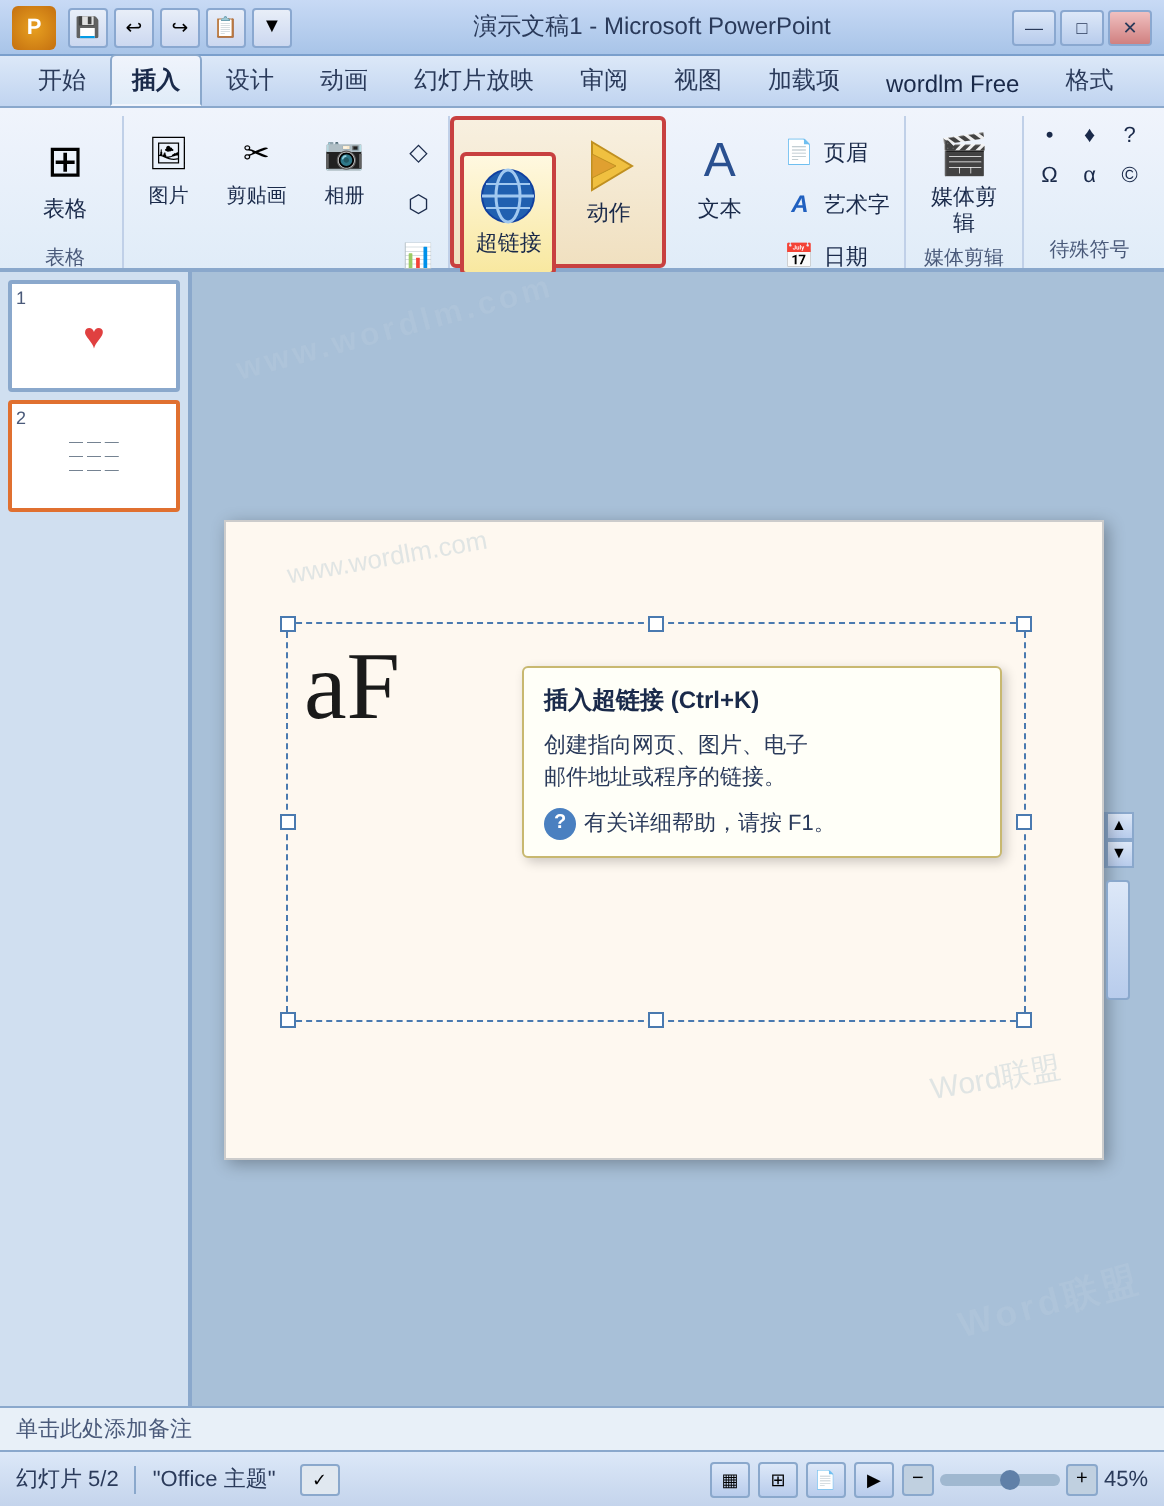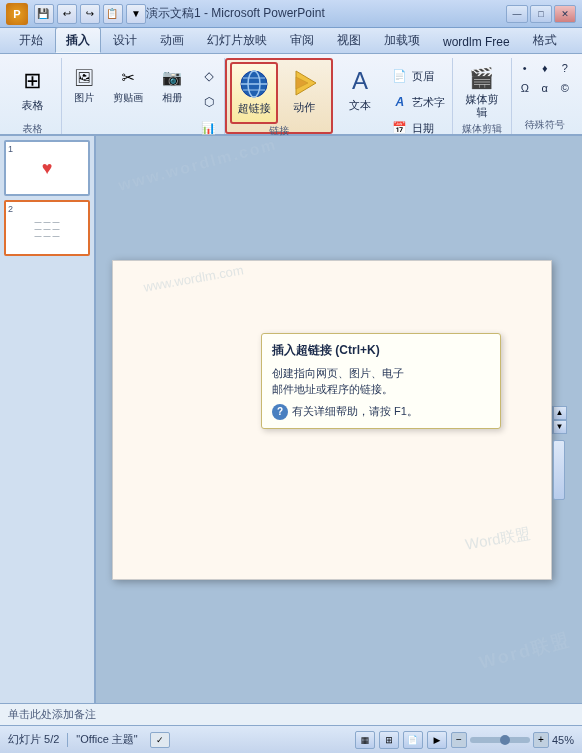--- a/index.html
+++ b/index.html
@@ -35,21 +35,21 @@
     }
     .quick-btn {
       width: 20px; height: 20px;
       background: linear-gradient(to bottom, #e8eef8, #ccd8f0);
       border: 1px solid #8aa8d0;
       border-radius: 2px;
       display: flex; align-items: center; justify-content: center;
       font-size: 10px; cursor: pointer;
     }
     .title-text {
-      flex: 1; text-align: left; font-size: 12px; color: #2a3a5a;
+      flex: 1; text-align: center; font-size: 12px; color: #2a3a5a;
       font-weight: normal;
     }
     .title-controls {
       display: flex; gap: 2px;
     }
     .title-ctrl-btn {
       width: 22px; height: 18px;
       border: 1px solid #8aa8d0;
       border-radius: 2px;
       background: linear-gradient(to bottom, #dde8f8, #b8ccec);
@@ -125,20 +125,21 @@
       width: 48px;
       height: 62px;
       padding: 2px;
       cursor: pointer;
       border: 1px solid transparent;
       border-radius: 3px;
     }
     .ribbon-btn-large.highlighted {
       background: linear-gradient(to bottom, #fff8e0, #f8e8a0);
       border: 2px solid #c84040;
+      margin-top: 14px;
     }
     .ribbon-btn-icon {
       width: 36px; height: 36px;
       display: flex; align-items: center; justify-content: center;
       font-size: 22px;
     }
     .ribbon-btn-label {
       font-size: 11px;
       color: #1a2a4a;
       text-align: center;
@@ -618,20 +619,33 @@
     <div class="watermark watermark-1">www.wordlm.com</div>
     <div class="watermark watermark-2">Word联盟</div>
     <div class="watermark" style="top:50%;left:50%;transform:translate(-50%,-50%) rotate(-15deg);font-size:22px;opacity:0.3;">Word联盟</div>
 
     <div class="slide-canvas">
 
       <div style="position:absolute;top:10px;left:30px;font-size:13px;color:rgba(180,200,210,0.4);transform:rotate(-10deg);pointer-events:none;">www.wordlm.com</div>
       <div style="position:absolute;bottom:30px;right:20px;font-size:15px;color:rgba(180,200,210,0.4);transform:rotate(-10deg);pointer-events:none;">Word联盟</div>
       <div style="position:absolute;top:40%;left:35%;font-size:18px;color:rgba(180,200,210,0.35);transform:rotate(-10deg);pointer-events:none;">Word联盟</div>
 
+      <div style="position:absolute;top:50px;left:30px;width:370px;height:200px;border:1px dashed #4a7ab0;">
+
+        <div class="handle" style="top:-4px;left:-4px;"></div>
+        <div class="handle" style="top:-4px;left:50%;margin-left:-4px;"></div>
+        <div class="handle" style="top:-4px;right:-4px;"></div>
+        <div class="handle" style="top:50%;margin-top:-4px;left:-4px;"></div>
+        <div class="handle" style="top:50%;margin-top:-4px;right:-4px;"></div>
+        <div class="handle" style="bottom:-4px;left:-4px;"></div>
+        <div class="handle" style="bottom:-4px;left:50%;margin-left:-4px;"></div>
+        <div class="handle" style="bottom:-4px;right:-4px;"></div>
+
+        <div style="padding:8px;font-size:48px;font-family:serif;color:#1a1a1a;line-height:1;">aF</div>
+      </div>
 
       <div class="tooltip-popup">
         <div class="tooltip-title">插入超链接 (Ctrl+K)</div>
         <div class="tooltip-desc">创建指向网页、图片、电子<br>邮件地址或程序的链接。</div>
         <div class="tooltip-help">
           <div class="help-icon">?</div>
           <span>有关详细帮助，请按 F1。</span>
         </div>
       </div>
 

